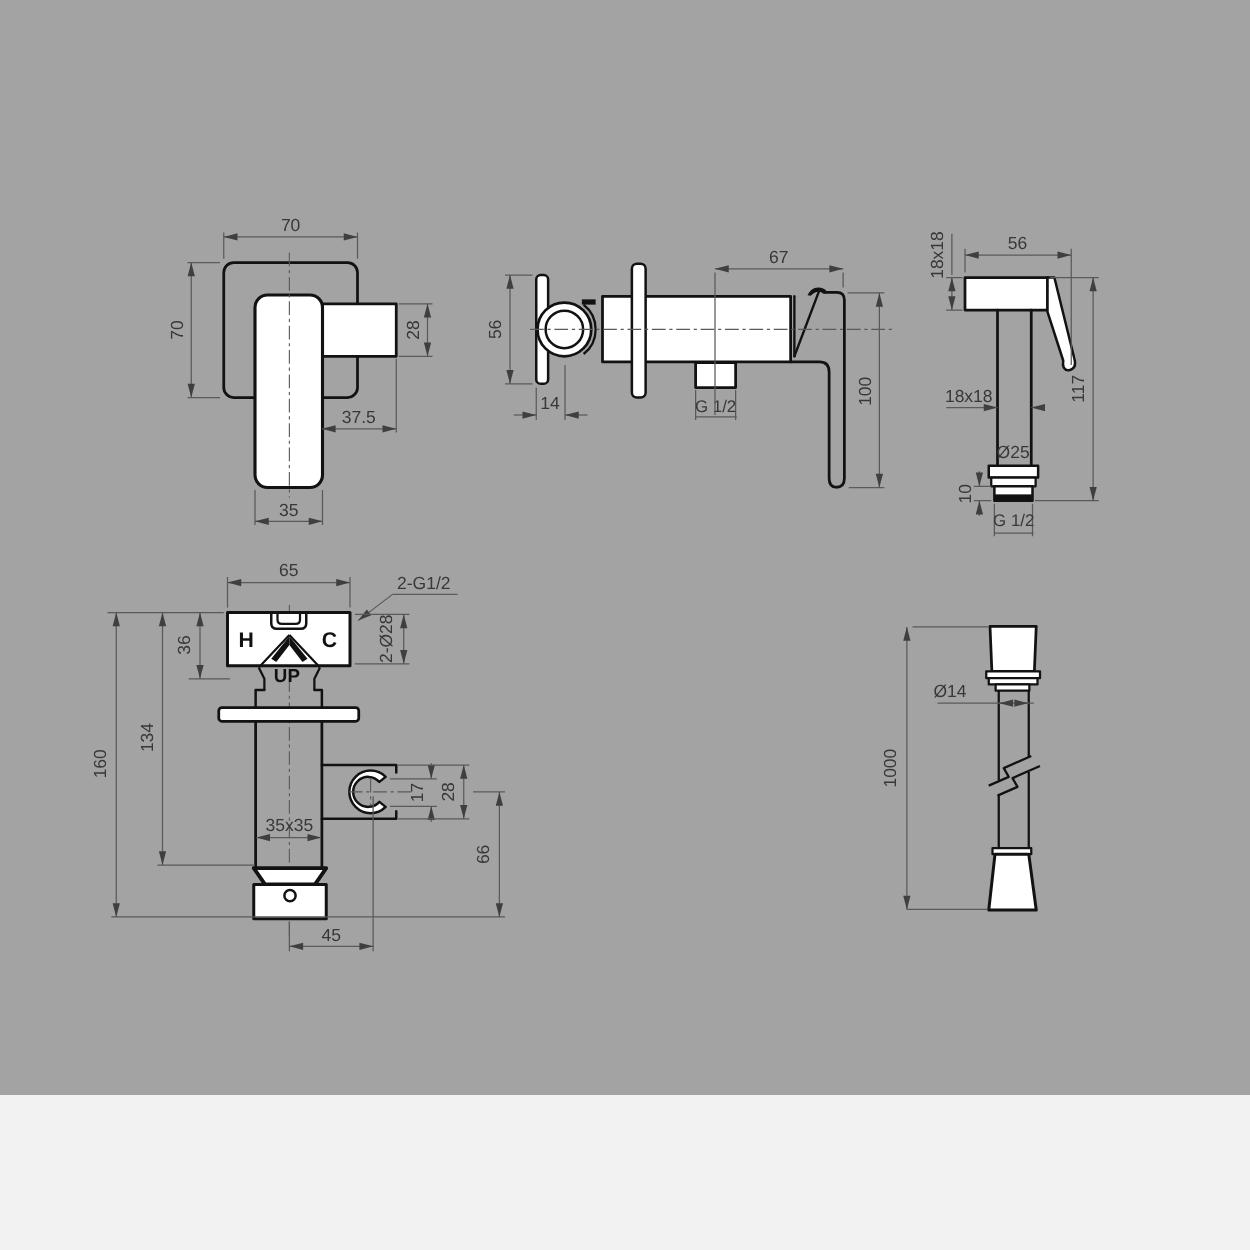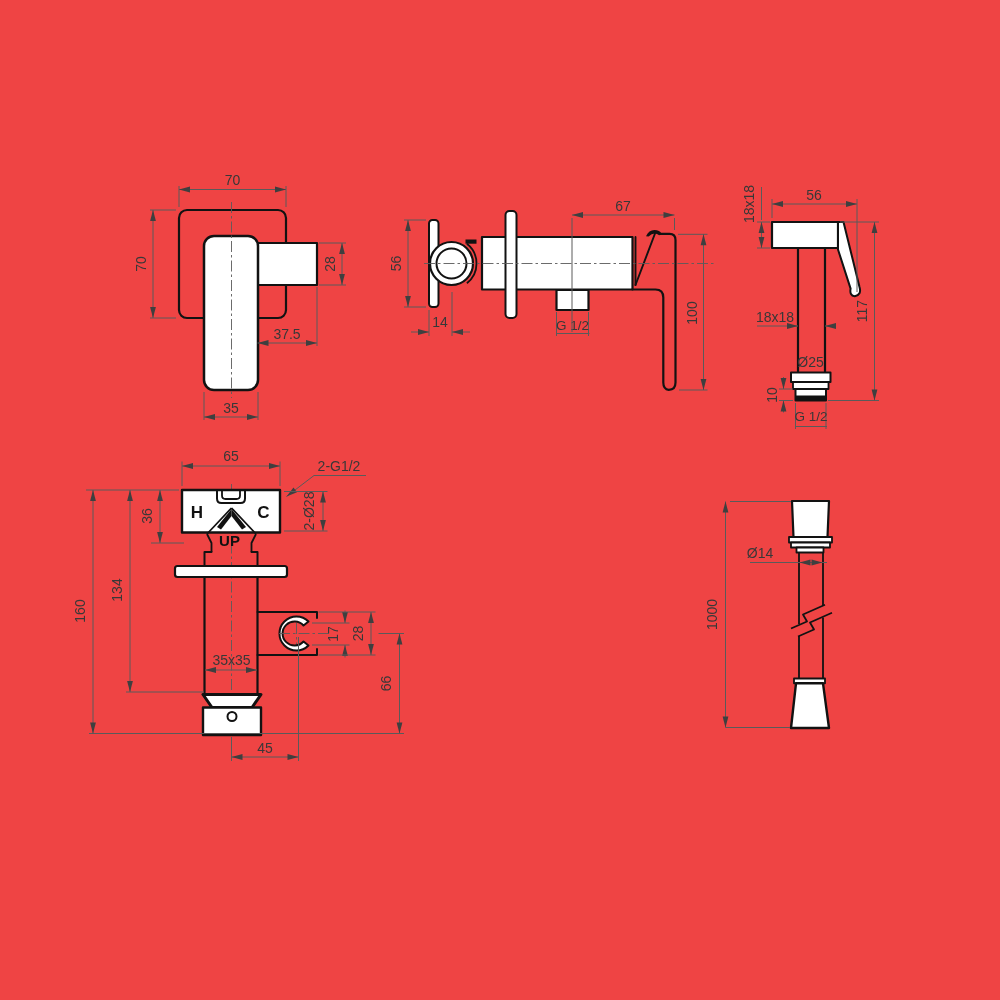--- a/index.html
+++ b/index.html
@@ -1,16 +1,16 @@
 <!DOCTYPE html>
 <html><head>
 <meta charset="utf-8">
 <style>
   html,body{margin:0;padding:0;background:#f2f2f2;}
-  .page{width:1000px;height:1000px;background:#ef4444;position:relative;margin:0 auto;
+  .page{width:1000px;height:876px;background:#a3a3a3;position:relative;margin:0 auto;
         font-family:"Liberation Sans",sans-serif;}
   svg{display:block}
   .ol{fill:none;stroke:#121212;stroke-width:2.2;stroke-linecap:round;stroke-linejoin:round}
   .olthick{fill:none;stroke:#121212;stroke-width:3;stroke-linejoin:round}
   .olthin{fill:none;stroke:#121212;stroke-width:1.8;stroke-linejoin:round}
   .wf{fill:#ffffff}
   .dl{fill:none;stroke:#5a5a5a;stroke-width:1}
   .cl{fill:none;stroke:#5a5a5a;stroke-width:0.9;stroke-dasharray:11 3 2.5 3}
   text{font-family:"Liberation Sans",sans-serif;font-size:14px;fill:#383838;text-anchor:middle}
   .small{font-size:13.5px}

